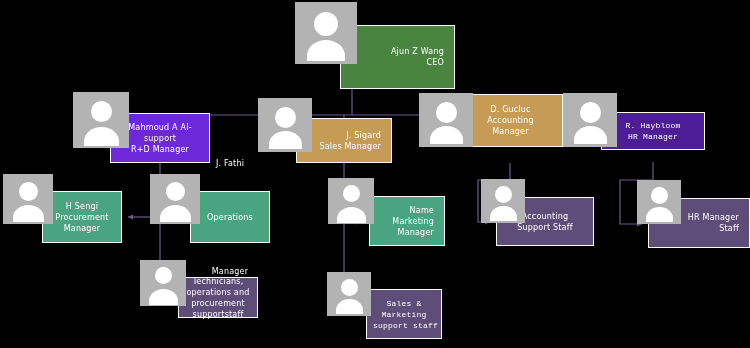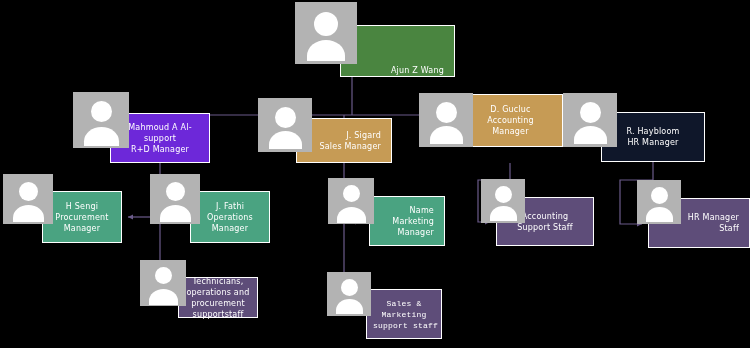--- a/index.html
+++ b/index.html
@@ -103,22 +103,23 @@
       <path d="M344,222 L344,305 L360,305" marker-end="url(#arrow-right)"></path>
 
       <path d="M510,163 L510,180 L478,180 L478,222 L490,222" marker-end="url(#arrow-right)"></path>
 
       <path d="M653,162 L653,180 L620,180 L620,224 L642,224" marker-end="url(#arrow-right)"></path>
     </g>
   </svg>
 
   <div id="nodes-layer">
       <div class="node">
-        <div class="node-box align-right" style="left: 340px; top: 25px; width: 115px; height: 52px; background: rgb(74, 133, 64); justify-content: flex-end;">
+        <div class="node-box align-right" style="left: 340px; top: 25px; width: 115px; height: 64px; background: rgb(74, 133, 64);">
           <span class="line">Ajun Z Wang</span>
+          <span class="line">CEO</span>
         </div>
         <div class="avatar" style="left: 295px; top: 2px; width: 62px; height: 62px; background: rgb(179, 179, 179);">
           <div class="head" style="width: 24px; height: 24px; left: 19px; top: 10px; background: rgb(255, 255, 255);"></div>
           <div class="body" style="width: 38px; height: 21px; left: 12px; top: 38px; background: rgb(255, 255, 255);"></div>
         </div>
       </div>
       <div class="node">
         <div class="node-box align-center" style="left: 110px; top: 113px; width: 100px; height: 50px; background: #6d28d9;">
           <span class="line">Mahmoud A Al-</span>
           <span class="line">support</span>
@@ -144,42 +145,42 @@
           <span class="line">D. Gucluc</span>
           <span class="line">Accounting</span>
           <span class="line">Manager</span>
         </div>
         <div class="avatar" style="left: 419px; top: 93px; width: 54px; height: 54px; background: rgb(179, 179, 179);">
           <div class="head" style="width: 21px; height: 21px; left: 17px; top: 9px; background: rgb(255, 255, 255);"></div>
           <div class="body" style="width: 33px; height: 18px; left: 11px; top: 33px; background: rgb(255, 255, 255);"></div>
         </div>
       </div>
       <div class="node">
-        <div class="node-box align-center" style="left: 601px; top: 112px; width: 104px; height: 50px; background: #0f172a;">
+        <div class="node-box align-center" style="left: 601px; top: 112px; width: 104px; height: 38px; background: #4c1d95; font-family: Liberation Mono, monospace;">
           <span class="line">R. Haybloom</span>
           <span class="line">HR Manager</span>
         </div>
         <div class="avatar" style="left: 563px; top: 93px; width: 54px; height: 54px; background: rgb(179, 179, 179);">
           <div class="head" style="width: 21px; height: 21px; left: 17px; top: 9px; background: rgb(255, 255, 255);"></div>
           <div class="body" style="width: 33px; height: 18px; left: 11px; top: 33px; background: rgb(255, 255, 255);"></div>
         </div>
       </div>
       <div class="node">
         <div class="node-box align-center" style="left: 42px; top: 191px; width: 80px; height: 52px; background: rgb(74, 163, 129);">
           <span class="line">H Sengi</span>
           <span class="line">Procurement</span>
           <span class="line">Manager</span>
         </div>
         <div class="avatar" style="left: 3px; top: 174px; width: 50px; height: 50px; background: rgb(179, 179, 179);">
           <div class="head" style="width: 19px; height: 19px; left: 16px; top: 8px; background: rgb(255, 255, 255);"></div>
           <div class="body" style="width: 31px; height: 17px; left: 10px; top: 31px; background: rgb(255, 255, 255);"></div>
         </div>
       </div>
       <div class="node">
-        <div class="node-box align-center" style="left: 190px; top: 191px; width: 80px; height: 52px; background: rgb(74, 163, 129);">
+        <div class="node-box align-center" style="left: 190px; top: 191px; width: 80px; height: 52px; background: rgb(74, 163, 129); gap: 43px;">
           <span class="line">J. Fathi</span>
           <span class="line">Operations</span>
           <span class="line">Manager</span>
         </div>
         <div class="avatar" style="left: 150px; top: 174px; width: 50px; height: 50px; background: rgb(179, 179, 179);">
           <div class="head" style="width: 19px; height: 19px; left: 16px; top: 8px; background: rgb(255, 255, 255);"></div>
           <div class="body" style="width: 31px; height: 17px; left: 10px; top: 31px; background: rgb(255, 255, 255);"></div>
         </div>
       </div>
       <div class="node">

